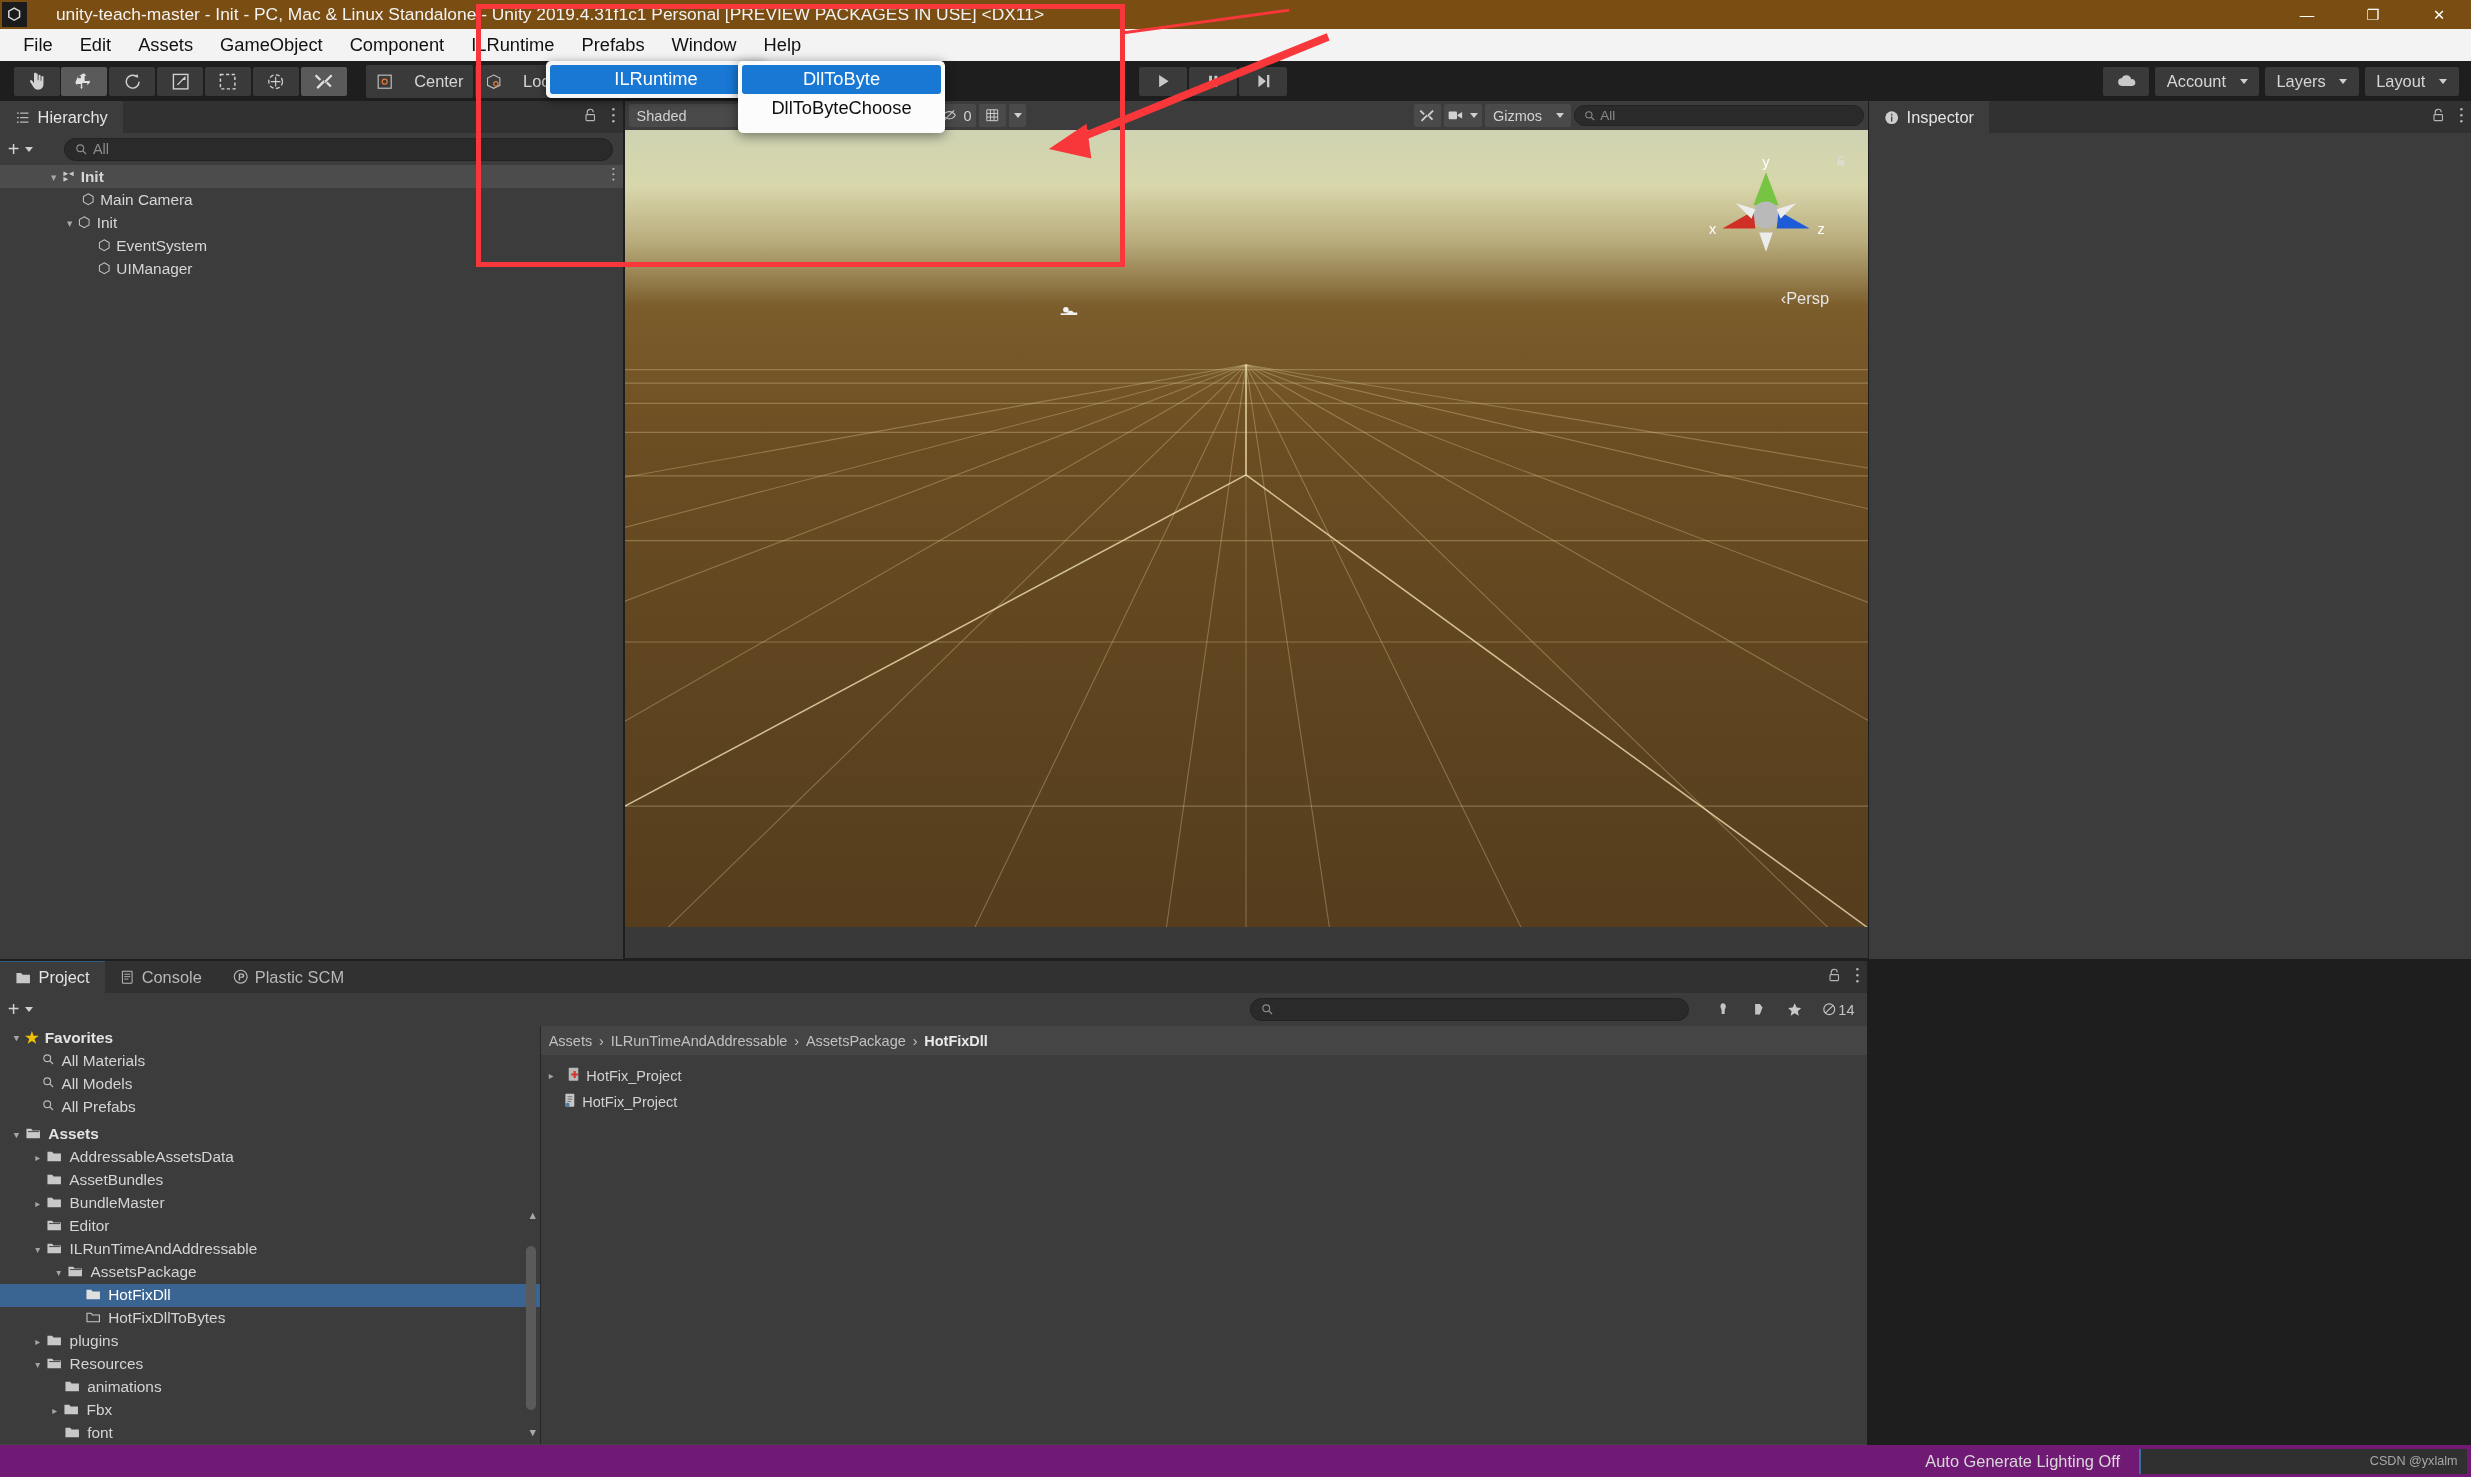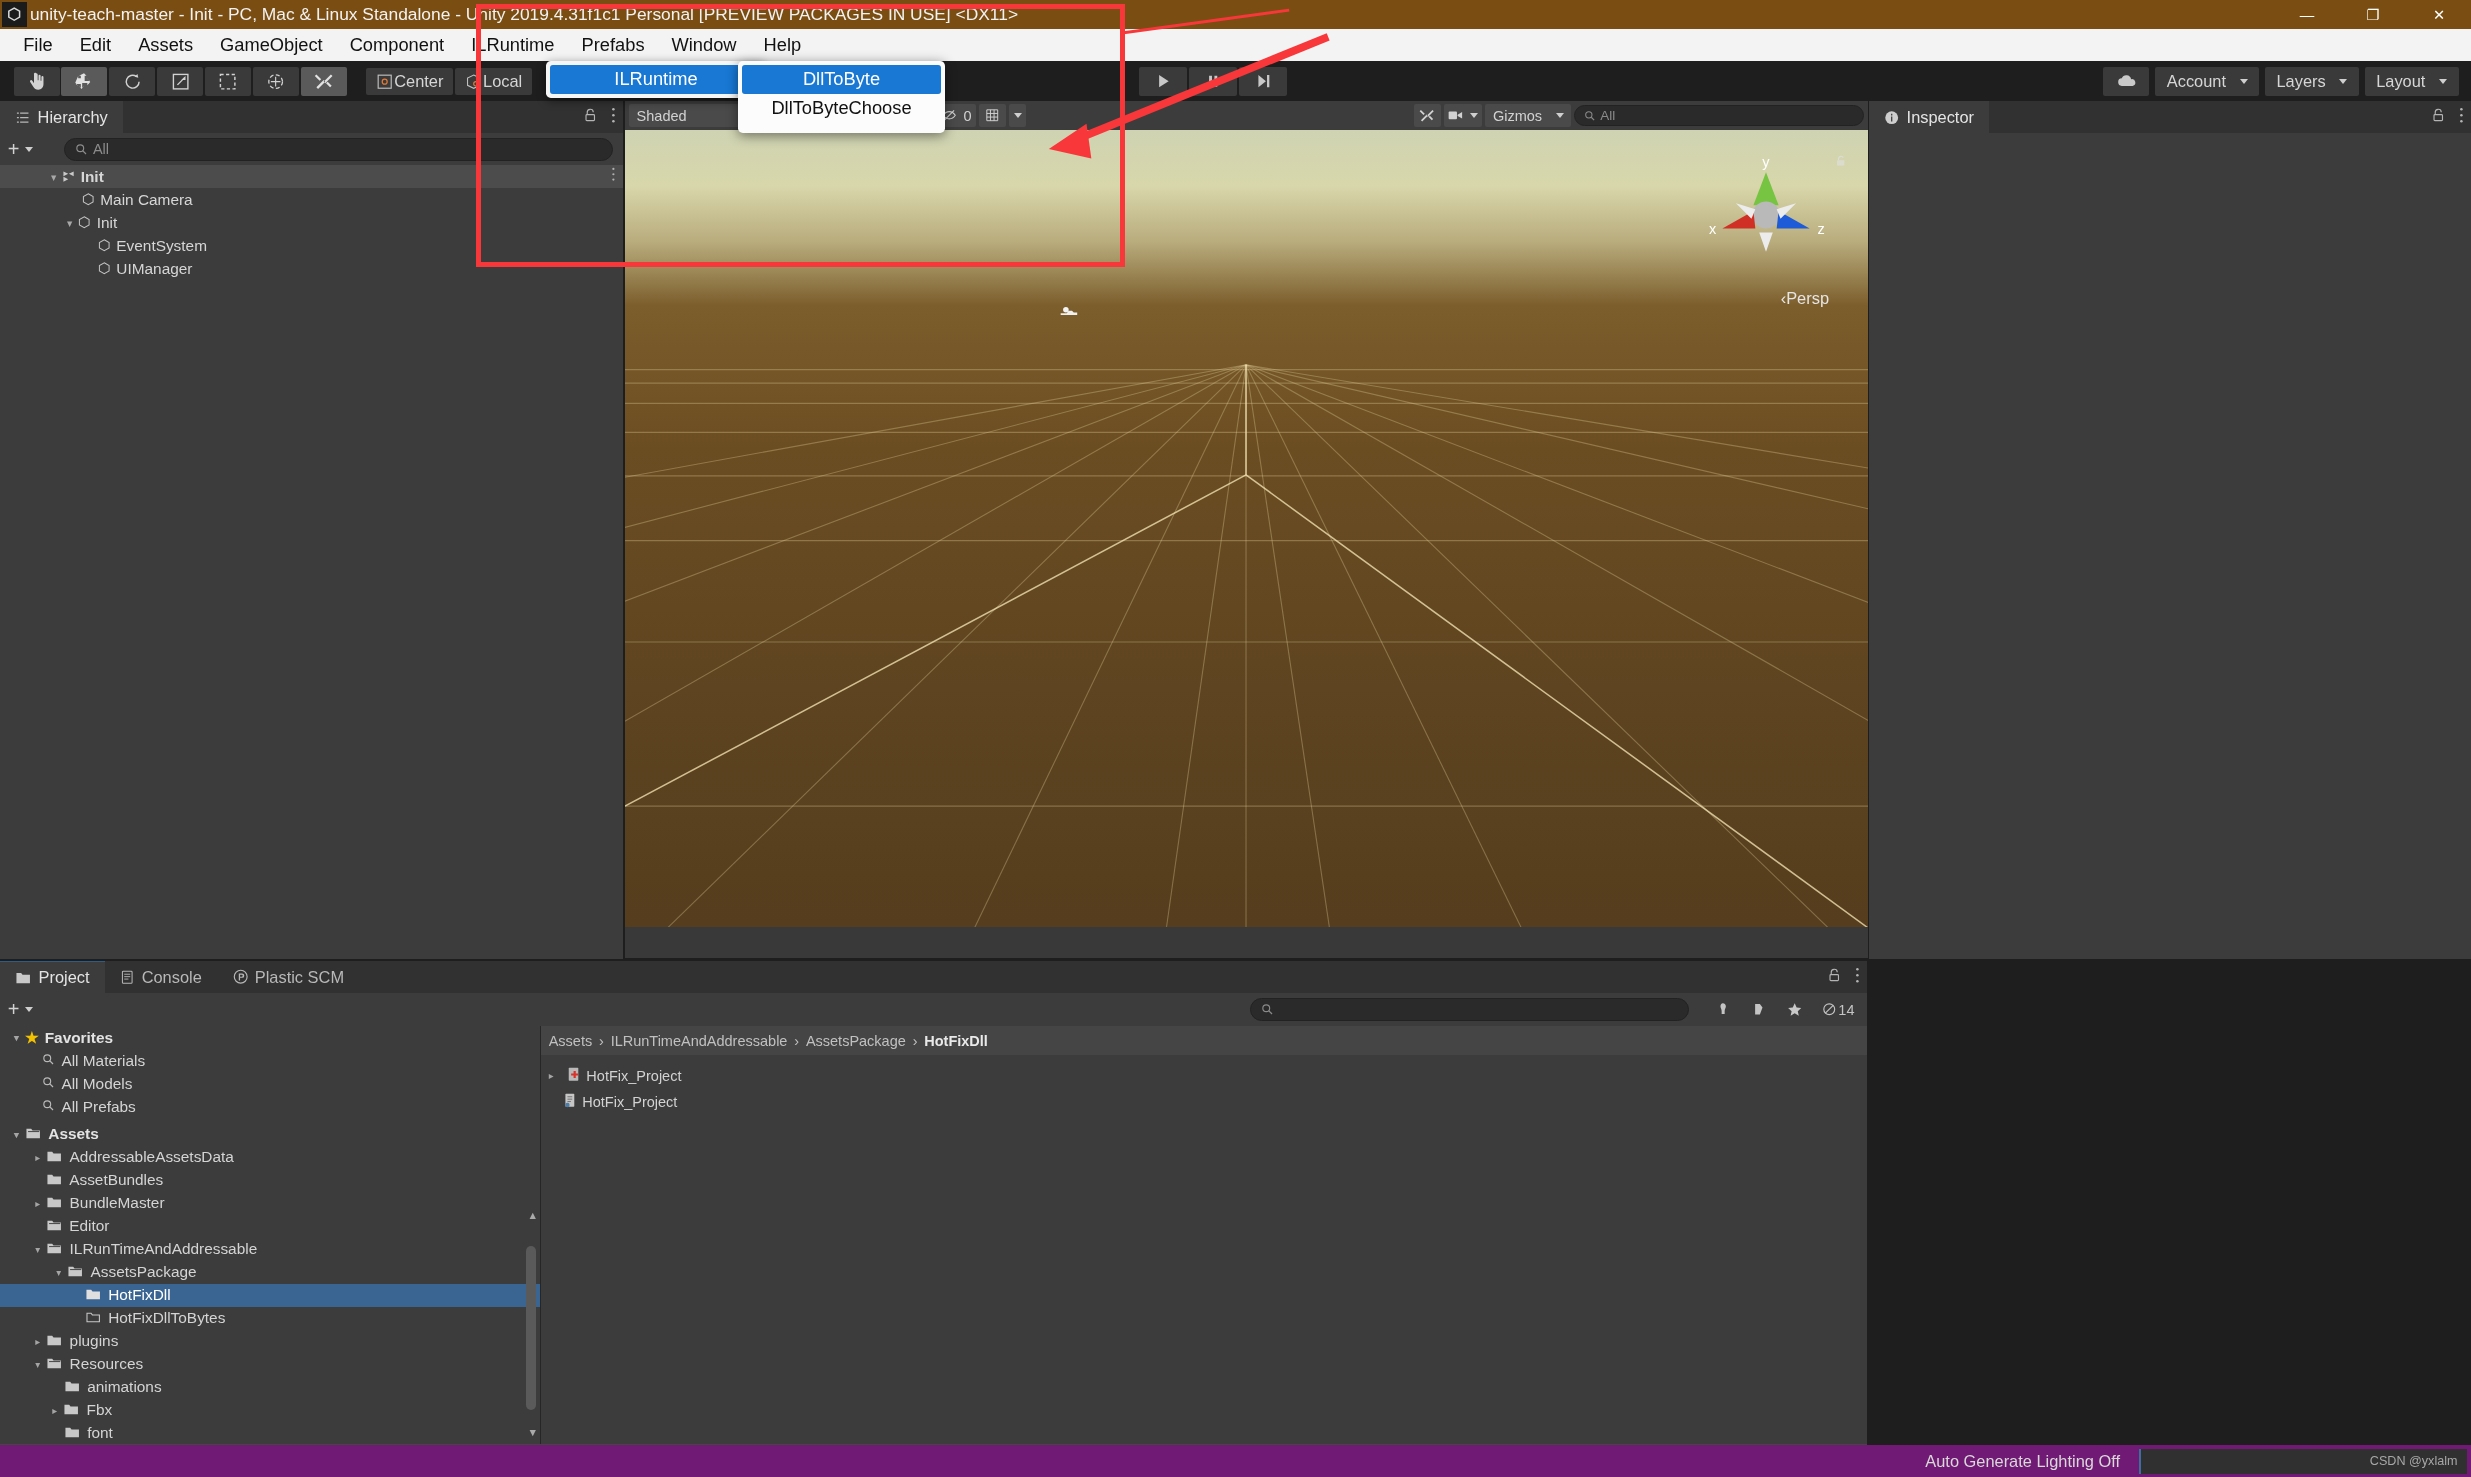--- a/index.html
+++ b/index.html
@@ -15,21 +15,21 @@
   .titlebar {
     position: absolute; top: 0; left: 0; width: 2472px; height: 29px;
     background: #7a4d12; display: flex; align-items: center;
   }
   .titlebar .unity-logo {
     width: 25px; height: 25px; margin-left: 1.9px;
     background: #1b1b1b; display: flex; align-items: center; justify-content: center;
     color: #d8d8d8; font-size: 14.5px;
   }
   .titlebar .title-text {
-    margin-left: 3px; color: #f2f2f2; font-size: 17.4px; white-space: nowrap;
+    margin-left: 29px; color: #f2f2f2; font-size: 17.4px; white-space: nowrap;
     font-family: "Liberation Sans", sans-serif;
   }
   .win-btns { position: absolute; right: 0; top: 0; display: flex; height: 29px; }
   .win-btn { width: 66px; height: 29px; display:flex; align-items:center; justify-content:center;
              color:#ffffff; font-size:14.5px; }
 
   
   .menubar {
     position: absolute; top: 29px; left: 0; width: 2472px; height: 32px;
     background: #f3f3f3; display: flex; align-items: center; padding-left: 9.7px;
@@ -45,22 +45,22 @@
     background: #1e1e1e; display: flex; align-items: center;
   }
   .tb-group { display: flex; align-items: center; margin-left: 13.5px; gap: 1.9px; }
   .tb-btn {
     width: 46px; height: 29px; background: #3a3a3a; border-radius: 1.9px;
     display: flex; align-items: center; justify-content: center;
     color: #d2d2d2;
   }
   .tb-btn.active { background: #5a5a5a; }
   .tb-pill {
-    height: 27px; background: #3a3a3a; border-radius: 1.9px; padding: 0 9.7px;
-    display: flex; align-items: center; gap: 1px; color: #d6d6d6; font-size: 16.4px;
+    height: 33px; background: #3a3a3a; border-radius: 1.9px; padding: 0 9.7px;
+    display: flex; align-items: center; gap: 21px; color: #d6d6d6; font-size: 16.4px;
   }
   .tb-playgroup {
     position: absolute; left: 1139px; display: flex; gap: 1.9px;
   }
   .tb-play {
     width: 48px; height: 29px; background: #3a3a3a; border-radius: 1.9px;
     display: flex; align-items: center; justify-content: center; color: #c8c8c8;
   }
   .tb-right { position: absolute; right: 13.5px; display: flex; align-items: flex-start; gap: 5.8px; }
   .tb-cloud { width: 46px; height: 29px; background: #3a3a3a; border-radius:1.9px;

